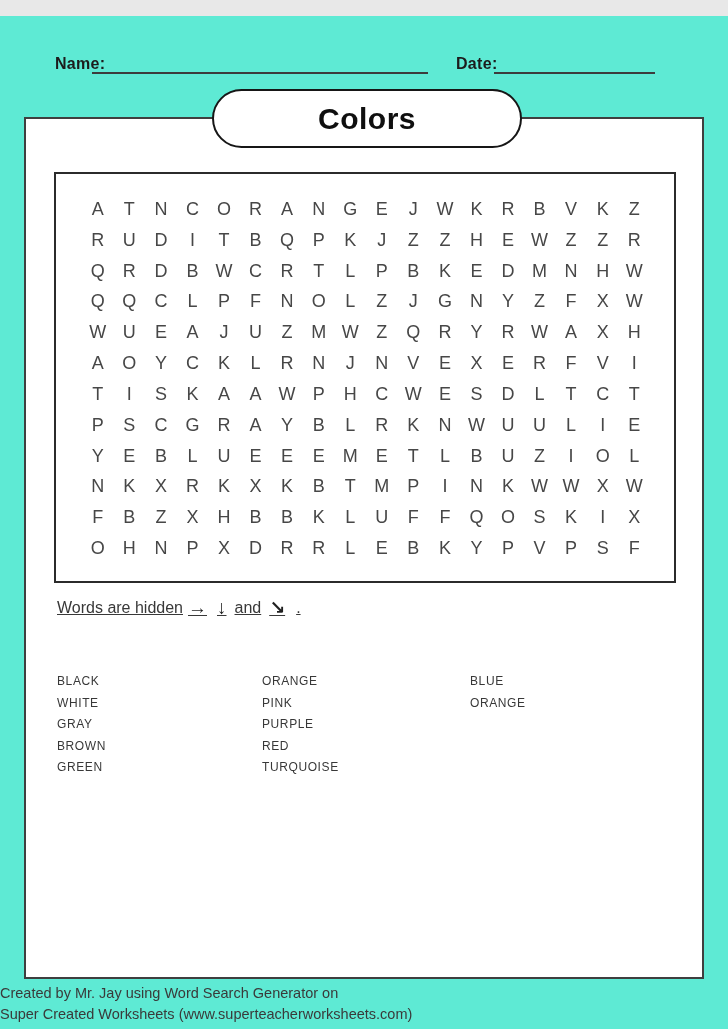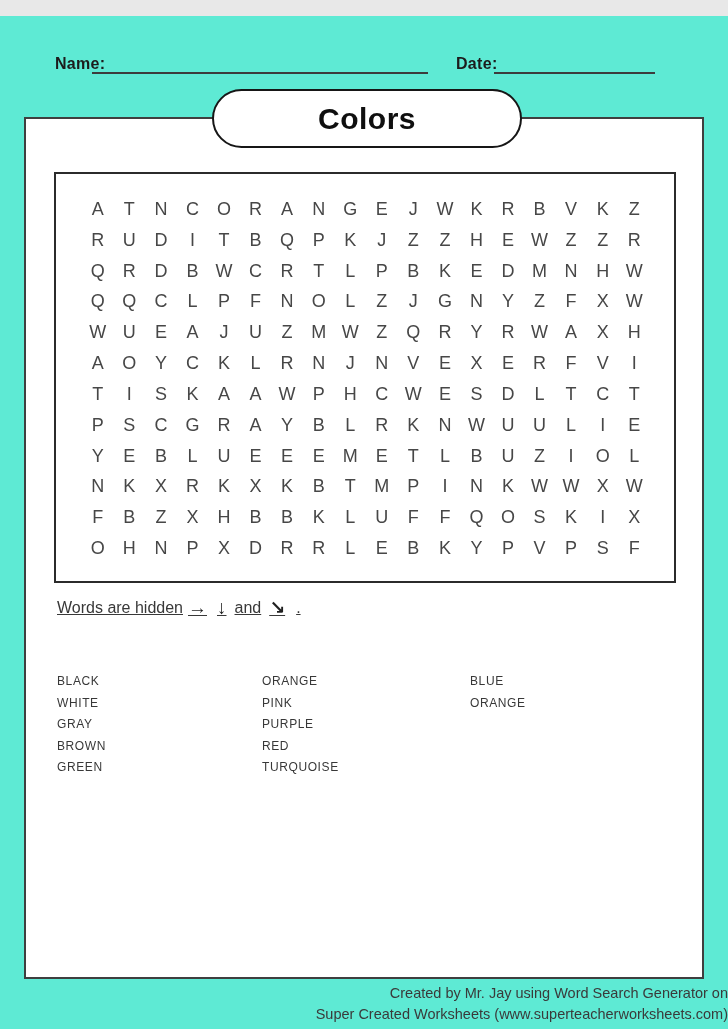--- a/index.html
+++ b/index.html
@@ -47,21 +47,21 @@
   .arrow { font-weight:bold; font-size:19px; color:#1f1f1f; margin:0 5px; line-height:22px; }
   .and-word { margin:0 3px; }
   .period { margin-left:6px; }
   
   .word-list { position:absolute; left:57px; top:655px; display:flex; z-index:2; }
   .word-col { width:205px; }
   .word-col + .word-col { width:208px; }
   .word { font-size:12px; line-height:21.6px; color:#383838; letter-spacing:.6px; }
   
   .footer {
-    position:absolute; left:0; top:967px; width:100%; text-align:right;
+    position:absolute; left:0; top:967px; width:100%; text-align:left;
     font-size:14.5px; line-height:21px; color:#3a3a3a; z-index:2;
   }
 </style>
 </head>
 <body>
 
 <div class="page">
 
   <span class="hdr-label name-label">Name:</span>
   <span class="blank-line name-line"></span>

